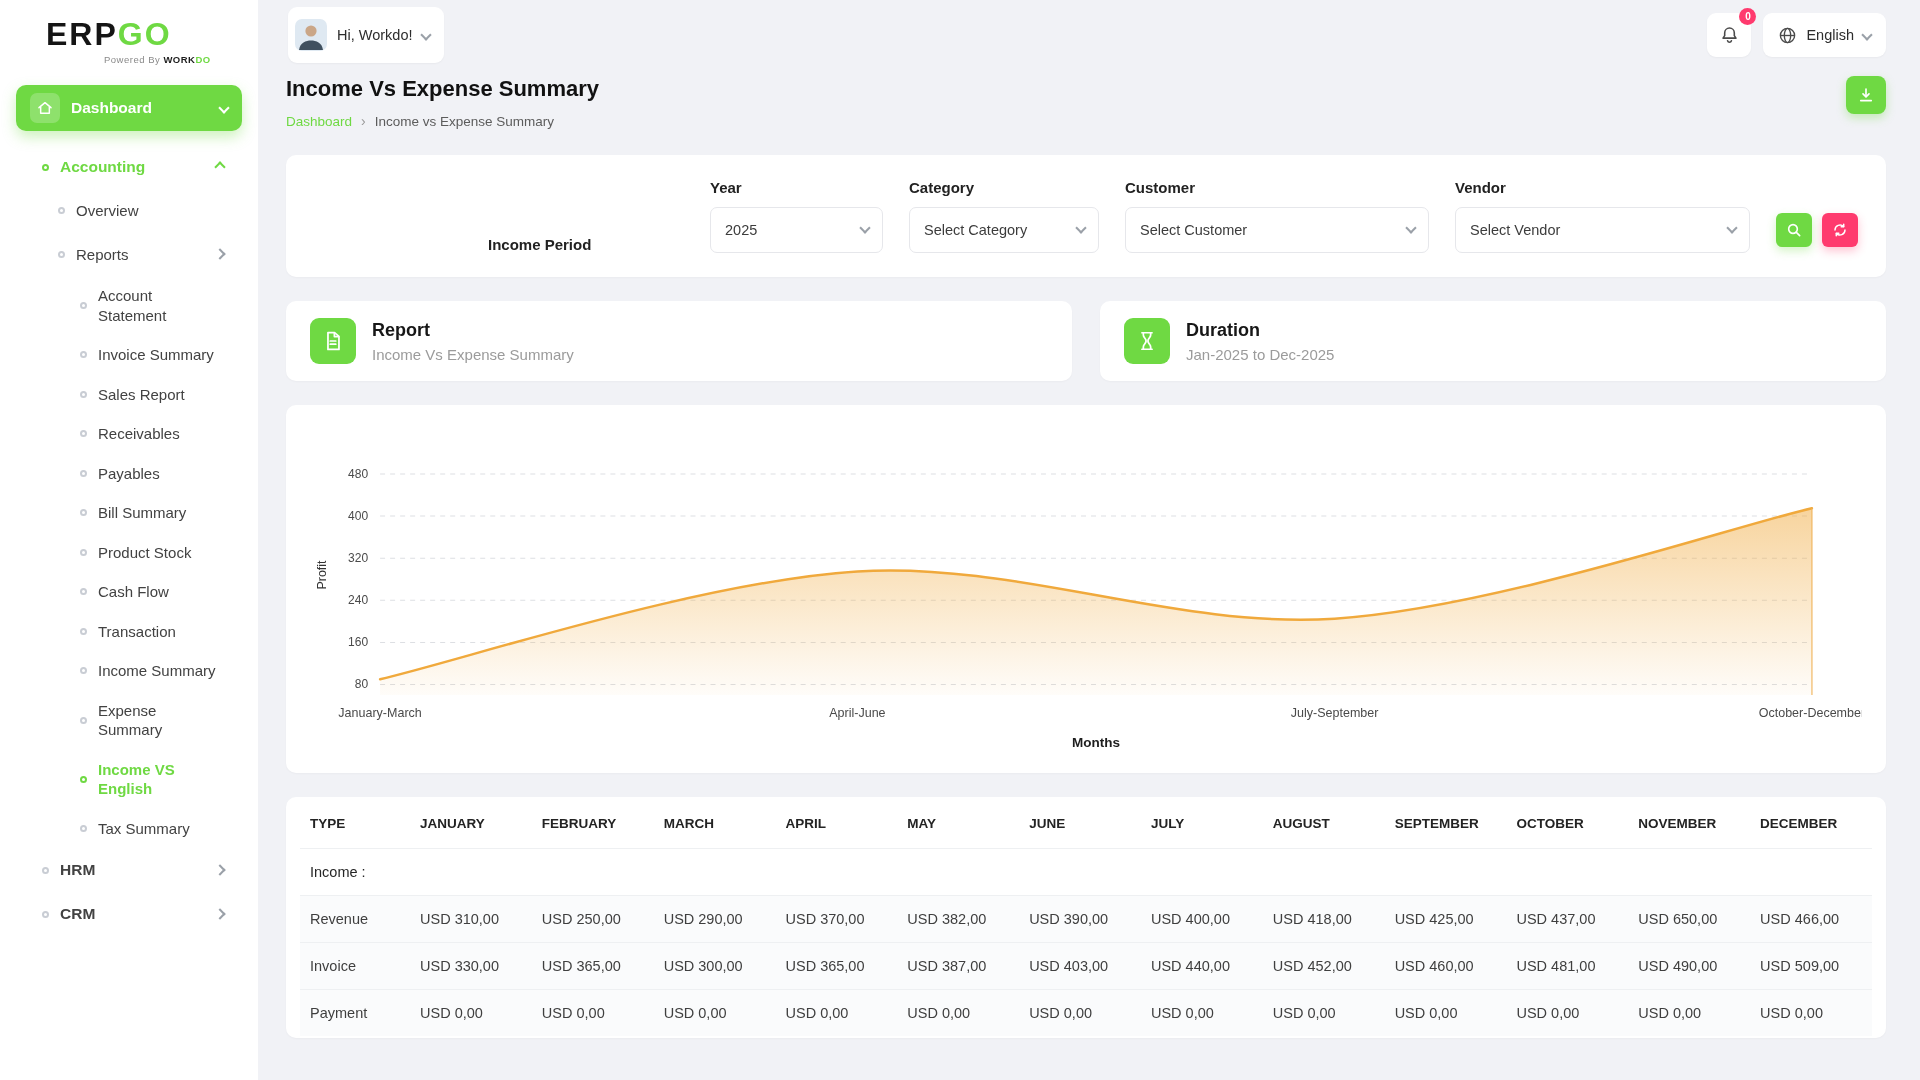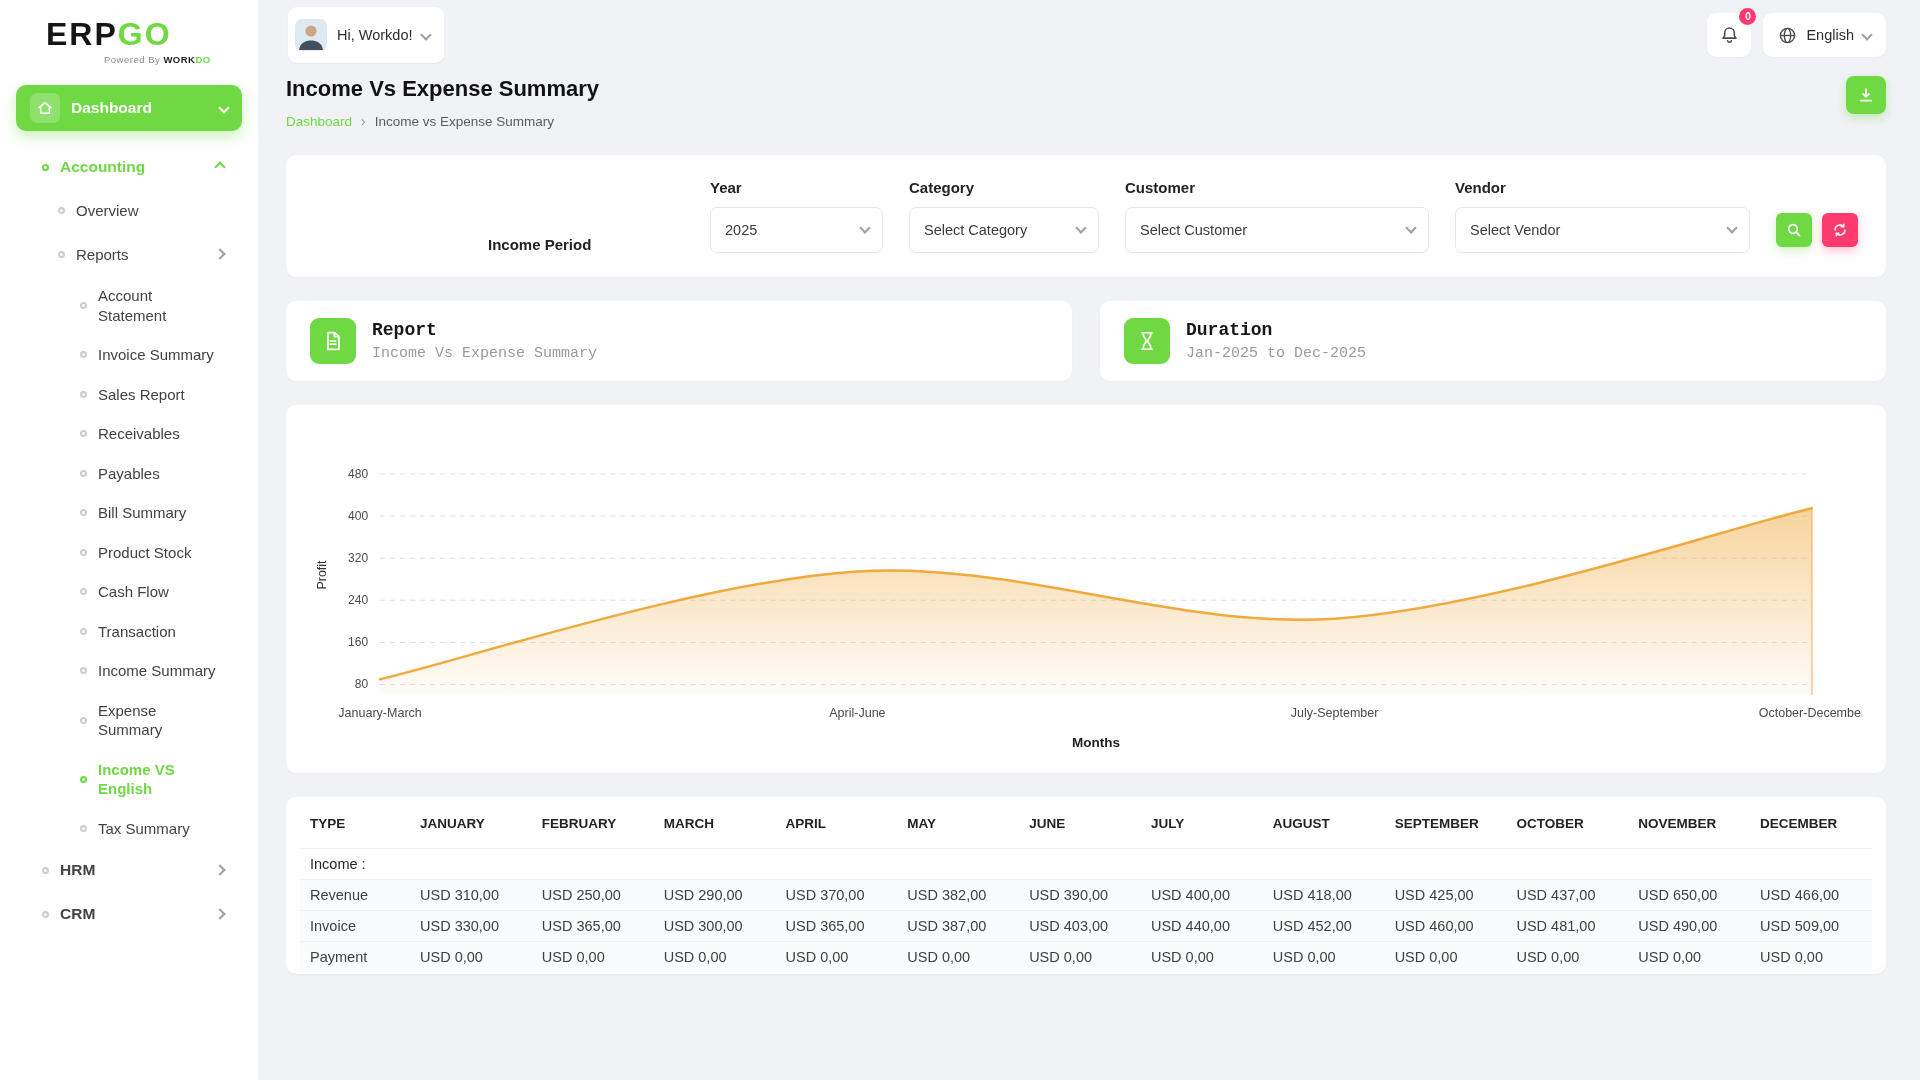--- a/index.html
+++ b/index.html
@@ -100,40 +100,40 @@
     background:#fff; font-family:inherit; font-size:14.5px; color:#3c3c3c; padding:0 34px 0 14px; width:100%;
     cursor:pointer;
   }
   .select-wrap .chev { position:absolute; right:14px; top:17px; pointer-events:none; }
   .filter-actions { display:flex; gap:10px; padding-bottom:6px; }
   .sq-btn { width:36px; height:34px; border:none; border-radius:6px; display:flex; align-items:center; justify-content:center; cursor:pointer; }
   .sq-btn.green { background:#6fd943; box-shadow:0 4px 10px rgba(111,217,67,.3); }
   .sq-btn.pink { background:#ff3a6e; box-shadow:0 4px 10px rgba(255,58,110,.3); }
 
   
-  .info-row { display:flex; gap:28px; margin-top:24px;font-family:Liberation Mono, monospace; }
+  .info-row { display:flex; gap:28px; margin-top:24px; }
   .info-card { flex:1; padding:17px 24px; display:flex; align-items:center; gap:16px; }
   .info-icon { width:46px; height:46px; border-radius:9px; background:#6fd943; display:flex; align-items:center; justify-content:center; flex:none; }
   .info-title { font-size:18px; font-weight:700; color:#171717; }
   .info-sub { font-size:15px; color:#9b9b9b; margin-top:5px; }
 
   
   .chart-card { margin-top:24px; padding:20px 24px 14px 24px; }
   .gridline { stroke:#dddfe3; stroke-width:1; stroke-dasharray:5 5; }
   .ytick { font-size:12px; fill:#4a4a4a; }
   .xtick { font-size:12.5px; fill:#4a4a4a; }
   .axis-label { font-size:12.5px; fill:#333; }
   .axis-label.bold { font-weight:700; font-size:13.5px; fill:#1e1e1e; }
 
   
   .table-card { margin-top:24px; padding:2px 14px; overflow:hidden; }
   table.data-table { width:100%; border-collapse:collapse; table-layout:fixed; }
   .data-table th { font-size:13.5px; font-weight:700; color:#232323; text-align:left; padding:17px 10px; text-transform:uppercase; }
   .data-table th:first-child { width:110px; }
-  .data-table td { font-size:14.5px; color:#3f3f3f; text-align:left; padding:7px 10px; border-top:1px solid #eef0f2; }
+  .data-table td { font-size:14.5px; color:#3f3f3f; text-align:left; padding:15px 10px; border-top:1px solid #eef0f2; }
   tr.data-row td { background:#fafbfc; }
   tr.section-row td { background:#fff; color:#262626; }
 </style>
 </head>
 <body>
 
 <div class="layout">
 
   <aside class="sidebar">
     <div class="logo-wrap">

